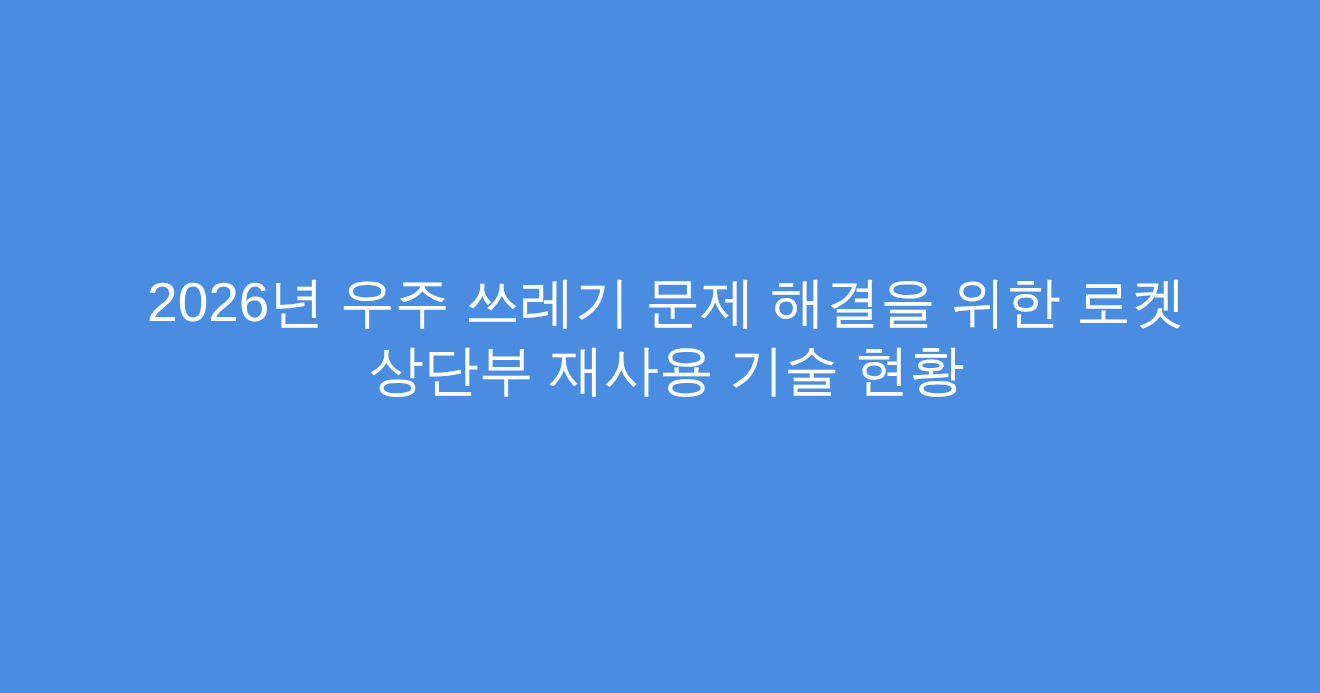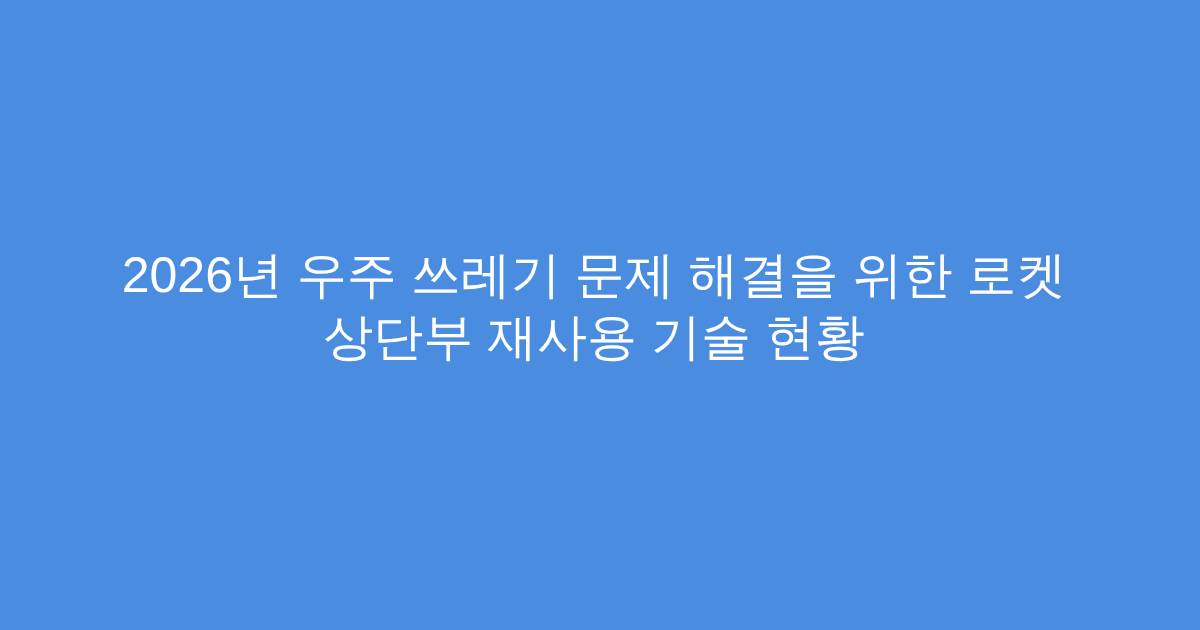--- a/index.html
+++ b/index.html
@@ -27,21 +27,21 @@
     justify-content: center;
     overflow: hidden;
   }
 
   .card-inner {
     box-sizing: border-box;
     width: 100%;
     padding: 0 64px;
     display: flex;
     flex-direction: column;
-    align-items: flex-start;
+    align-items: flex-end;
     justify-content: center;
     
     transform: translateY(-9px);
   }
 
   .card-title {
     margin: 0;
     max-width: 1060px;
     color: #ffffff;
     font-family: "Liberation Sans", "DejaVu Sans", sans-serif;

